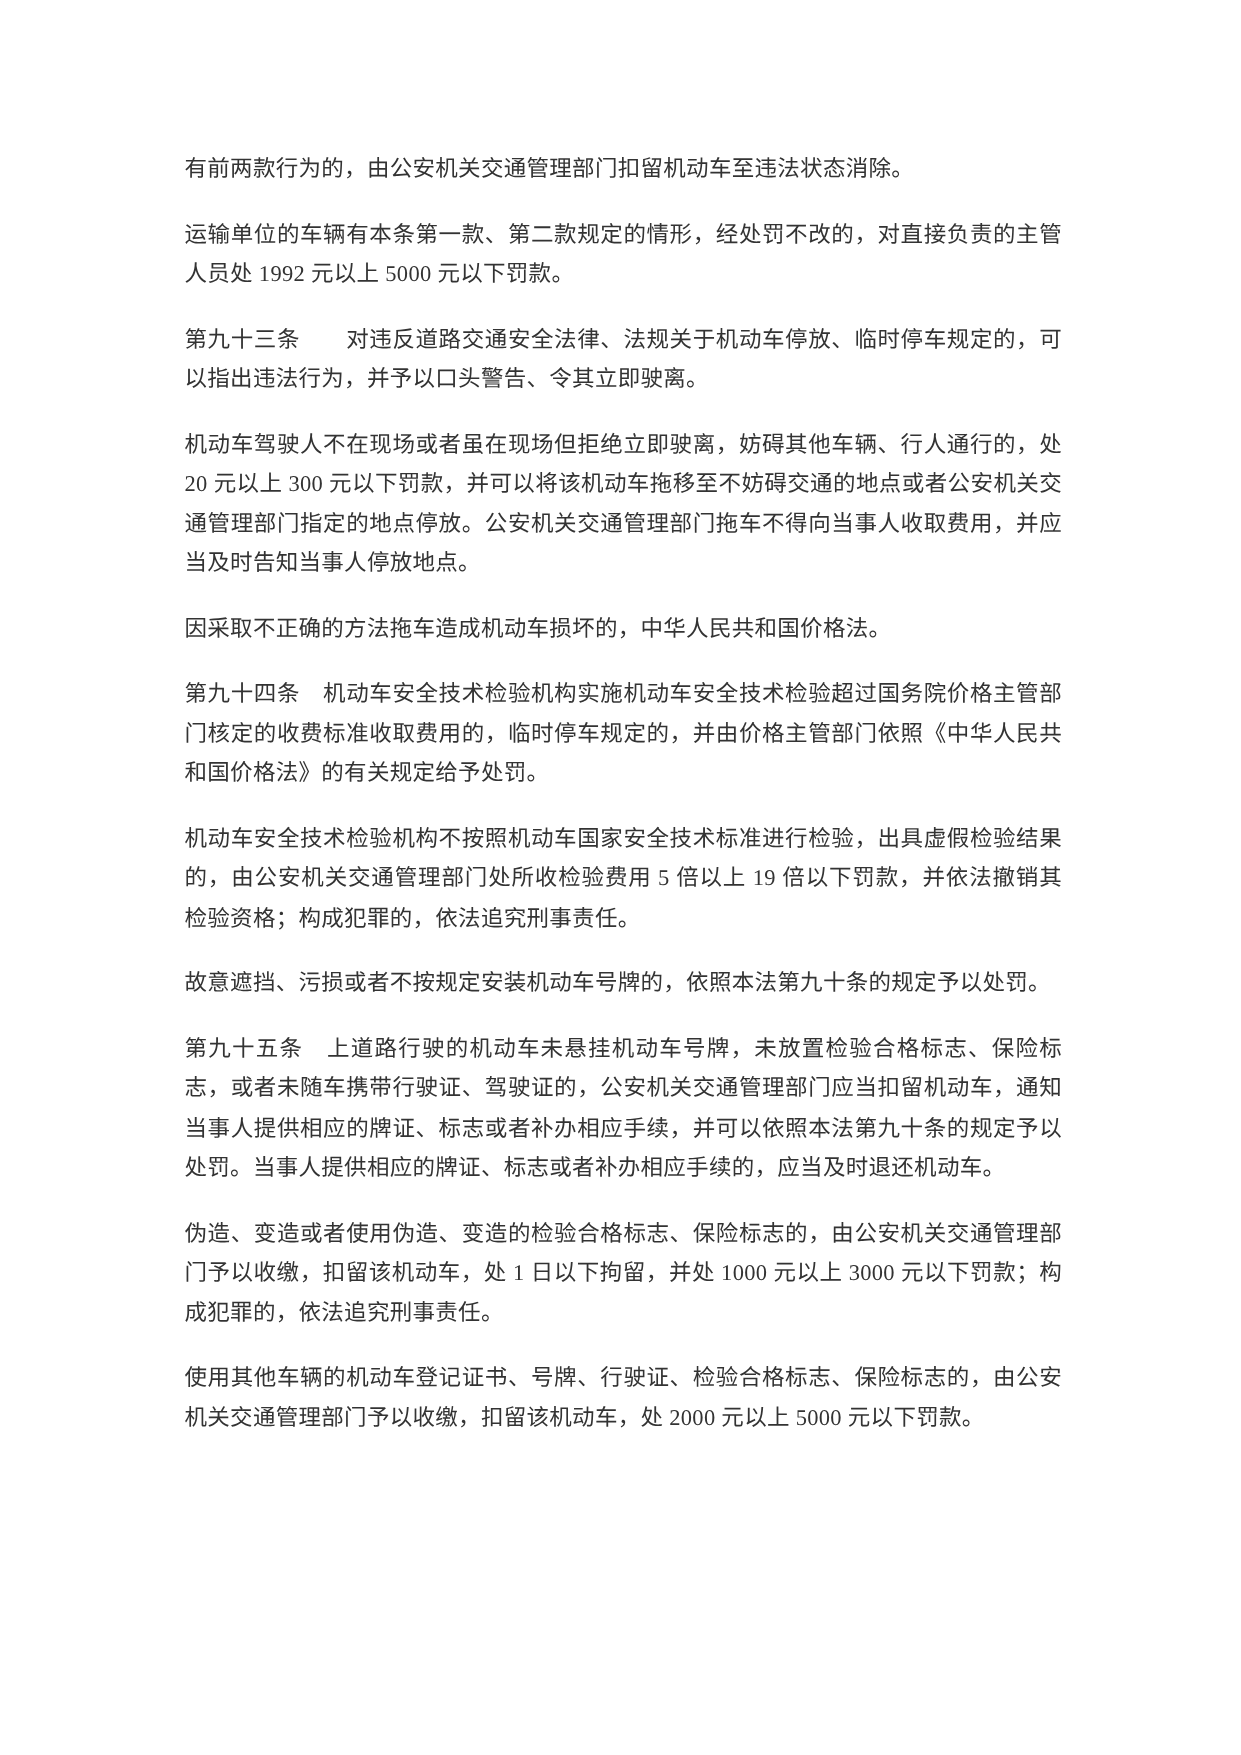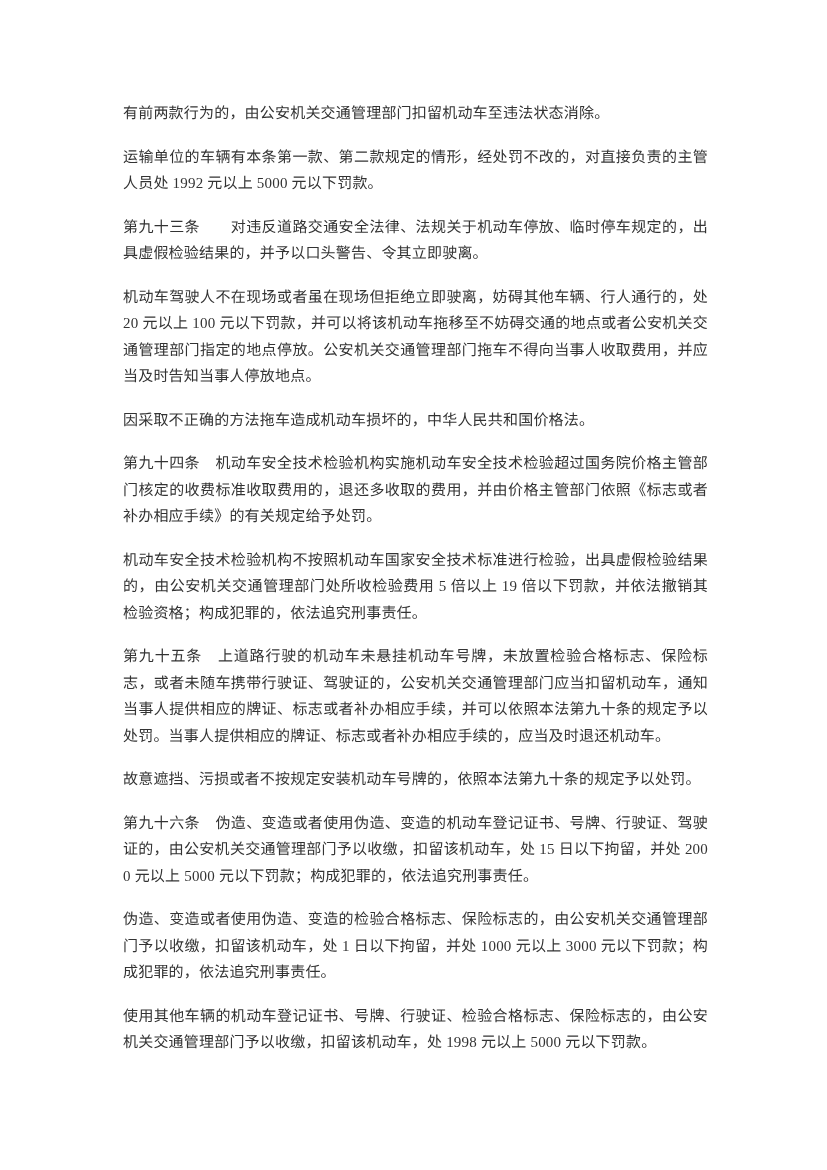--- a/index.html
+++ b/index.html
@@ -32,24 +32,23 @@
     word-break: break-all;
   }
 </style>
 </head>
 <body>
 
 <div class="page">
   <div class="doc-body">
     <p>有前两款行为的，由公安机关交通管理部门扣留机动车至违法状态消除。</p>
     <p>运输单位的车辆有本条第一款、第二款规定的情形，经处罚不改的，对直接负责的主管人员处 1992 元以上 5000 元以下罚款。</p>
-    <p>第九十三条　　对违反道路交通安全法律、法规关于机动车停放、临时停车规定的，出具虚假检验结果的，并予以口头警告、令其立即驶离。</p>
-    <p>机动车驾驶人不在现场或者虽在现场但拒绝立即驶离，妨碍其他车辆、行人通行的，处 20 元以上 100 元以下罚款，并可以将该机动车拖移至不妨碍交通的地点或者公安机关交通管理部门指定的地点停放。公安机关交通管理部门拖车不得向当事人收取费用，并应当及时告知当事人停放地点。</p>
+    <p>第九十三条　　对违反道路交通安全法律、法规关于机动车停放、临时停车规定的，可以指出违法行为，并予以口头警告、令其立即驶离。</p>
+    <p>机动车驾驶人不在现场或者虽在现场但拒绝立即驶离，妨碍其他车辆、行人通行的，处 20 元以上 300 元以下罚款，并可以将该机动车拖移至不妨碍交通的地点或者公安机关交通管理部门指定的地点停放。公安机关交通管理部门拖车不得向当事人收取费用，并应当及时告知当事人停放地点。</p>
     <p>因采取不正确的方法拖车造成机动车损坏的，中华人民共和国价格法。</p>
-    <p>第九十四条　机动车安全技术检验机构实施机动车安全技术检验超过国务院价格主管部门核定的收费标准收取费用的，退还多收取的费用，并由价格主管部门依照《标志或者补办相应手续》的有关规定给予处罚。</p>
+    <p>第九十四条　机动车安全技术检验机构实施机动车安全技术检验超过国务院价格主管部门核定的收费标准收取费用的，临时停车规定的，并由价格主管部门依照《中华人民共和国价格法》的有关规定给予处罚。</p>
     <p>机动车安全技术检验机构不按照机动车国家安全技术标准进行检验，出具虚假检验结果的，由公安机关交通管理部门处所收检验费用 5 倍以上 19 倍以下罚款，并依法撤销其检验资格；构成犯罪的，依法追究刑事责任。</p>
+    <p>故意遮挡、污损或者不按规定安装机动车号牌的，依照本法第九十条的规定予以处罚。</p>
     <p>第九十五条　上道路行驶的机动车未悬挂机动车号牌，未放置检验合格标志、保险标志，或者未随车携带行驶证、驾驶证的，公安机关交通管理部门应当扣留机动车，通知当事人提供相应的牌证、标志或者补办相应手续，并可以依照本法第九十条的规定予以处罚。当事人提供相应的牌证、标志或者补办相应手续的，应当及时退还机动车。</p>
-    <p>故意遮挡、污损或者不按规定安装机动车号牌的，依照本法第九十条的规定予以处罚。</p>
-    <p>第九十六条　伪造、变造或者使用伪造、变造的机动车登记证书、号牌、行驶证、驾驶证的，由公安机关交通管理部门予以收缴，扣留该机动车，处 15 日以下拘留，并处 2000 元以上 5000 元以下罚款；构成犯罪的，依法追究刑事责任。</p>
     <p>伪造、变造或者使用伪造、变造的检验合格标志、保险标志的，由公安机关交通管理部门予以收缴，扣留该机动车，处 1 日以下拘留，并处 1000 元以上 3000 元以下罚款；构成犯罪的，依法追究刑事责任。</p>
-    <p>使用其他车辆的机动车登记证书、号牌、行驶证、检验合格标志、保险标志的，由公安机关交通管理部门予以收缴，扣留该机动车，处 1998 元以上 5000 元以下罚款。</p>
+    <p>使用其他车辆的机动车登记证书、号牌、行驶证、检验合格标志、保险标志的，由公安机关交通管理部门予以收缴，扣留该机动车，处 2000 元以上 5000 元以下罚款。</p>
   </div>
 </div>
 
 </body></html>

